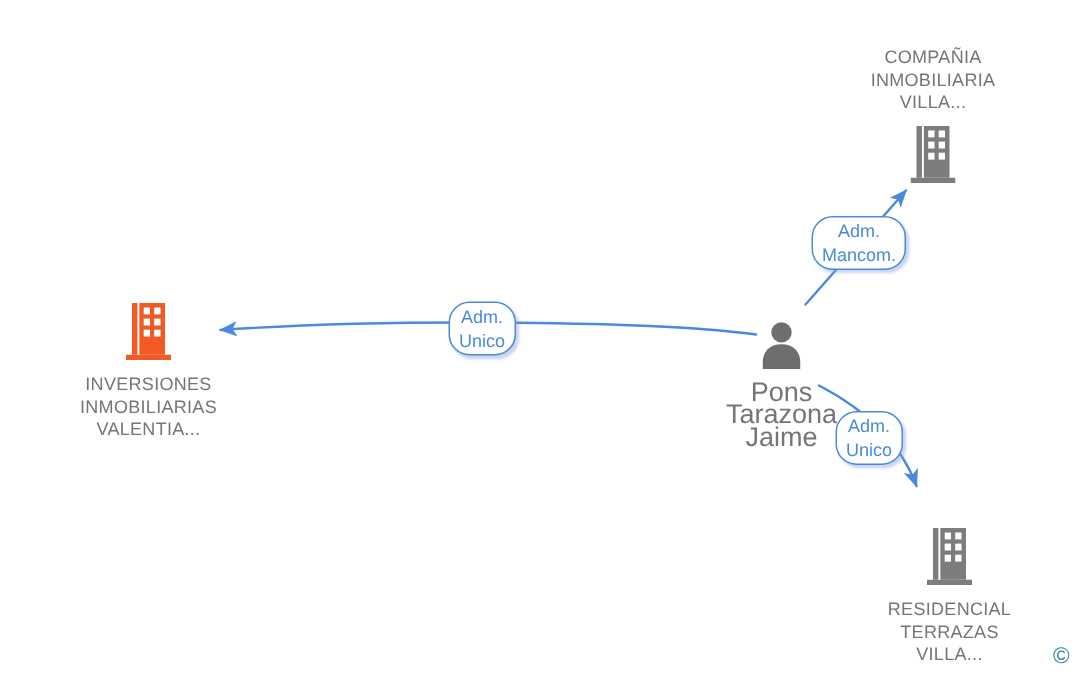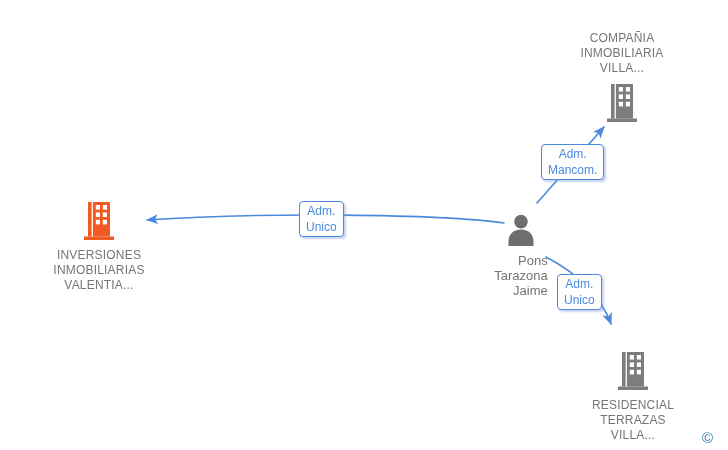--- a/index.html
+++ b/index.html
@@ -13,29 +13,29 @@
   .node-company-top    { left:547px; top:31px; }
   .node-company-left   { left:24px;  top:202px; }
   .node-person         { left:446px; top:214px; }
   .node-company-bottom { left:558px; top:352px; }
 
   .company-label {
     font-size:12px; line-height:15px; color:#757575; text-align:center;
     white-space:pre-line; letter-spacing:0.2px;
   }
   .person-label {
-    font-size:13px; line-height:15px; color:#757575; text-align:right;
+    font-size:18px; line-height:15px; color:#757575; text-align:center;
     white-space:pre-line; margin-top:2px;
   }
   .icon-below { margin-top:8px; }
   .label-below { margin-top:4px; }
 
   .edge-label {
     position:absolute; background:#ffffff; border:1.5px solid #4b89dc;
-    border-radius:4px; color:#4b89dc; font-size:12px; line-height:16px;
+    border-radius:14px; color:#4b89dc; font-size:12px; line-height:16px;
     text-align:center; white-space:pre-line; padding:1px 6px;
     box-shadow:2px 2px 2px rgba(130,160,210,0.45);
   }
   .edge-label-mid    { left:299px; top:201px; }
   .edge-label-mancom { left:541px; top:144px; }
   .edge-label-bottom { left:557px; top:274px; }
 
   .footer-logo {
     position:absolute; right:7px; bottom:5px;
     display:flex; align-items:center; gap:5px;

